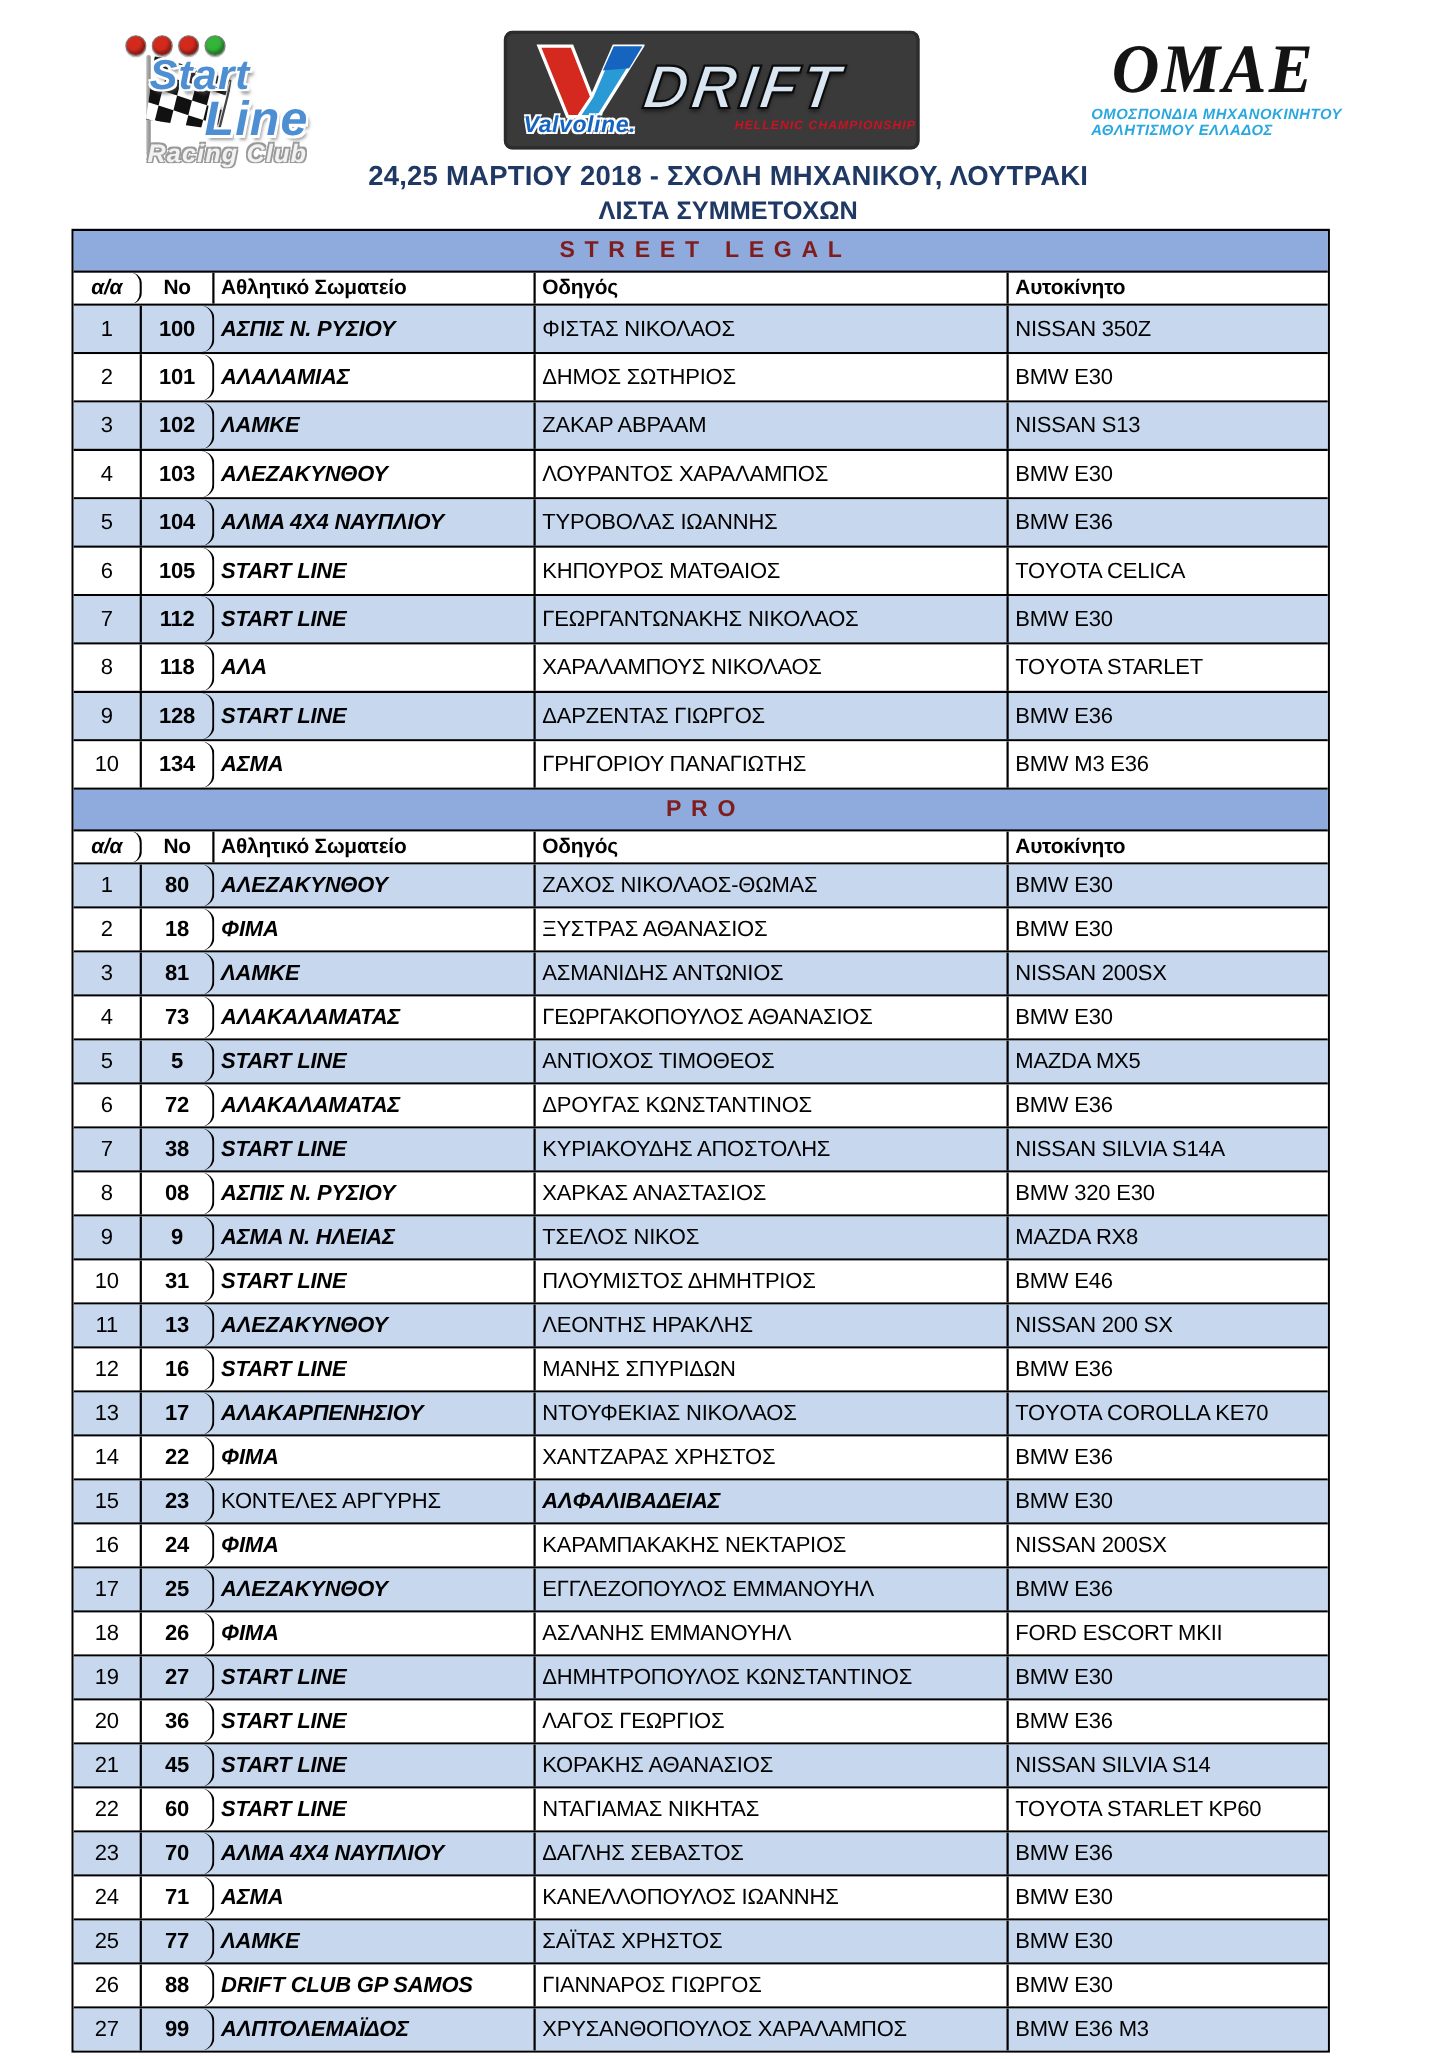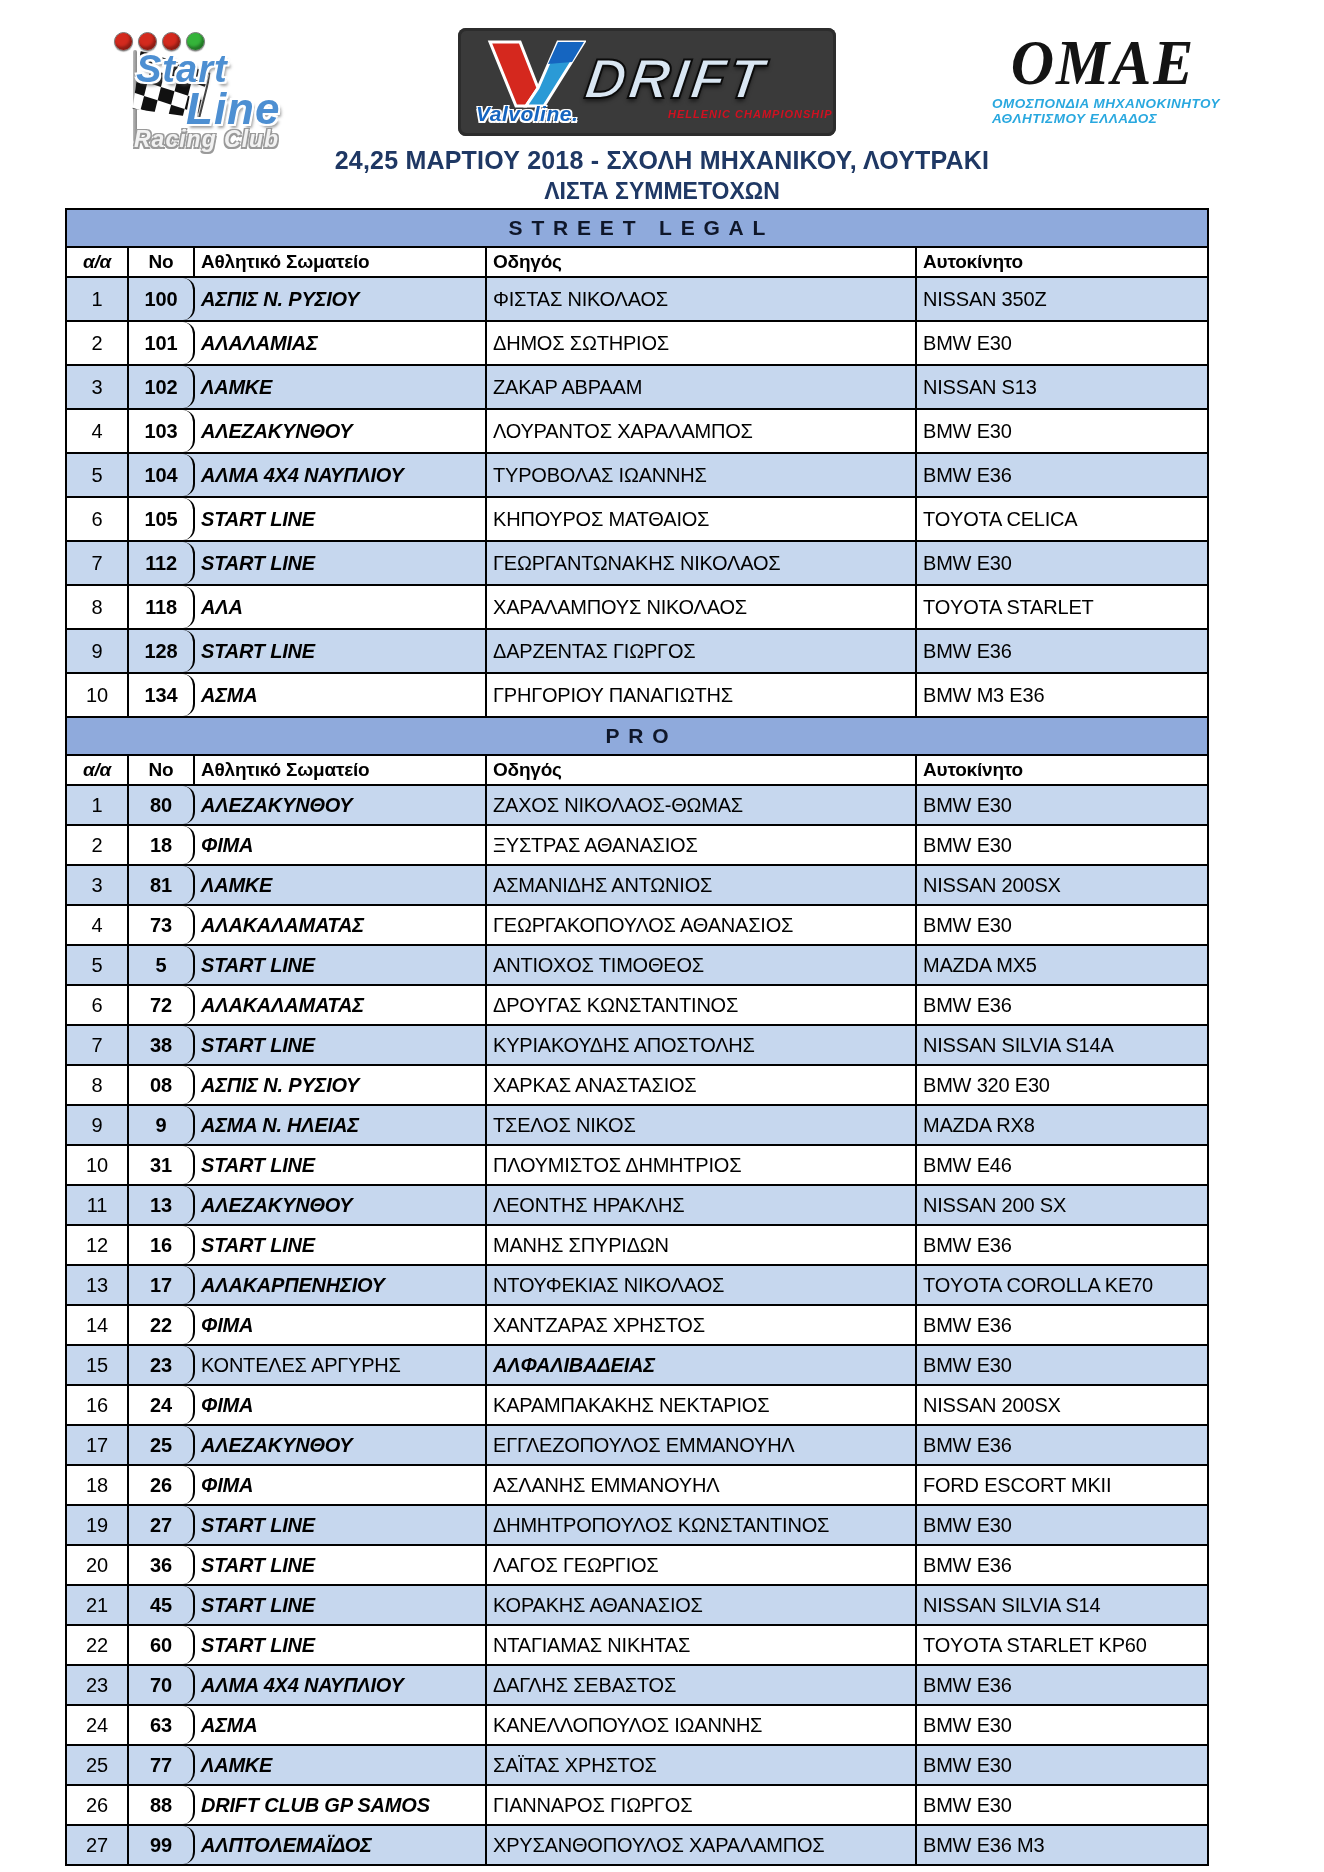--- a/index.html
+++ b/index.html
@@ -42,33 +42,33 @@
   
   .title{position:absolute;left:0;top:146px;width:100%;text-align:center;
     font-size:25px;font-weight:800;color:#1f3864;letter-spacing:.2px;}
   .subtitle{position:absolute;left:0;top:178px;width:100%;text-align:center;
     font-size:23px;font-weight:800;color:#1f3864;}
 
   
   .tbl{position:absolute;left:65px;top:208px;width:1140px;border:2px solid #000;background:#fff;}
   .section-bar{height:36px;border-bottom:2px solid #000;background:#8faadc;
     display:flex;align-items:center;justify-content:center;
-    font-size:21px;font-weight:800;color:#0f172a;letter-spacing:.42em;text-indent:.42em;}
+    font-size:21px;font-weight:800;color:#7f1d1d;letter-spacing:.42em;text-indent:.42em;}
   .row{display:grid;grid-template-columns:62px 66px 292px 430px 290px;border-bottom:2px solid #000;background:#fff;}
   .row:last-child{border-bottom:none;}
   .head-row{height:28px;}
   .data-row.sl{height:42px;}
   .data-row.pro{height:38px;}
   .data-row.shaded{background:#c6d7ee;}
   .cell{border-right:2px solid #000;padding:0 6px;display:flex;align-items:center;overflow:hidden;
     font-size:20px;letter-spacing:-0.2px;white-space:nowrap;}
   .cell:last-child{border-right:none;}
   .hc{font-weight:bold;font-size:19px;}
   .cell.c0{justify-content:center;padding:0 2px;}
-  .head-row .cell.c0{font-style:italic;}
+  .head-row .cell.c0{font-style:italic;border-radius:10px;}
   .cell.c1{justify-content:center;padding:0 2px;}
   .data-row .cell.c1{font-weight:bold;border-radius:12px;}
   .data-row .cell.c2{font-weight:bold;font-style:italic;}
 </style>
 </head>
 <body>
 
 <div class="page">
 
   <div class="logo-startline">
@@ -370,21 +370,21 @@
       </div>
       <div class="row data-row pro shaded">
         <div class="cell c0">23</div>
         <div class="cell c1">70</div>
         <div class="cell c2">ΑΛΜΑ 4Χ4 ΝΑΥΠΛΙΟΥ</div>
         <div class="cell c3">ΔΑΓΛΗΣ ΣΕΒΑΣΤΟΣ</div>
         <div class="cell c4">BMW E36</div>
       </div>
       <div class="row data-row pro">
         <div class="cell c0">24</div>
-        <div class="cell c1">63</div>
+        <div class="cell c1">71</div>
         <div class="cell c2">ΑΣΜΑ</div>
         <div class="cell c3">ΚΑΝΕΛΛΟΠΟΥΛΟΣ ΙΩΑΝΝΗΣ</div>
         <div class="cell c4">BMW E30</div>
       </div>
       <div class="row data-row pro shaded">
         <div class="cell c0">25</div>
         <div class="cell c1">77</div>
         <div class="cell c2">ΛΑΜΚΕ</div>
         <div class="cell c3">ΣΑΪΤΑΣ ΧΡΗΣΤΟΣ</div>
         <div class="cell c4">BMW E30</div>

